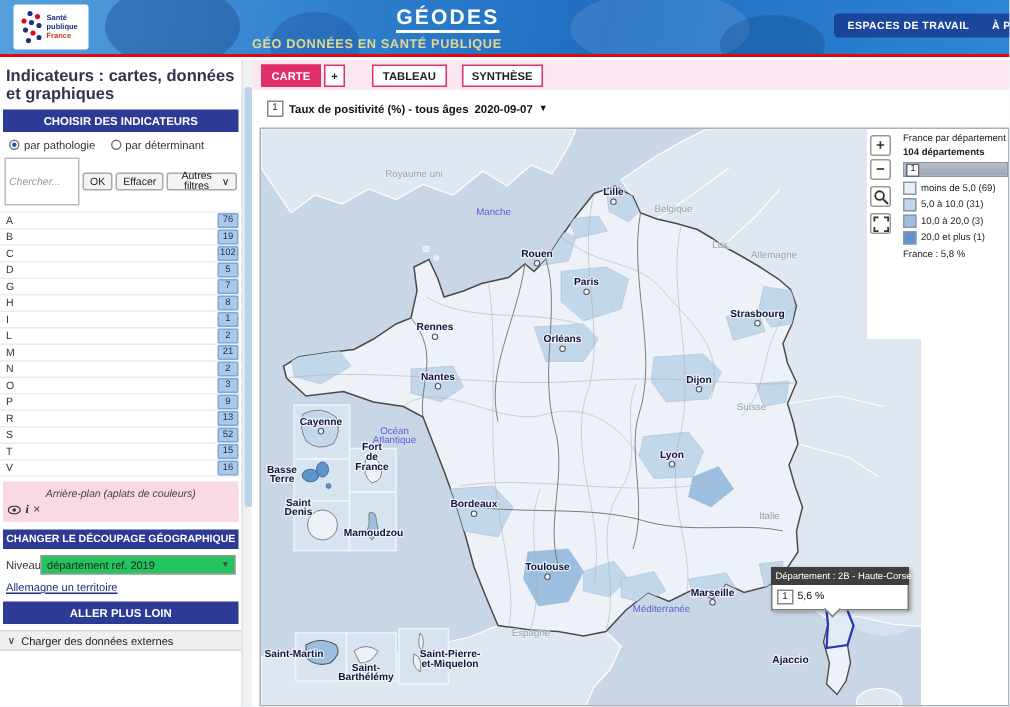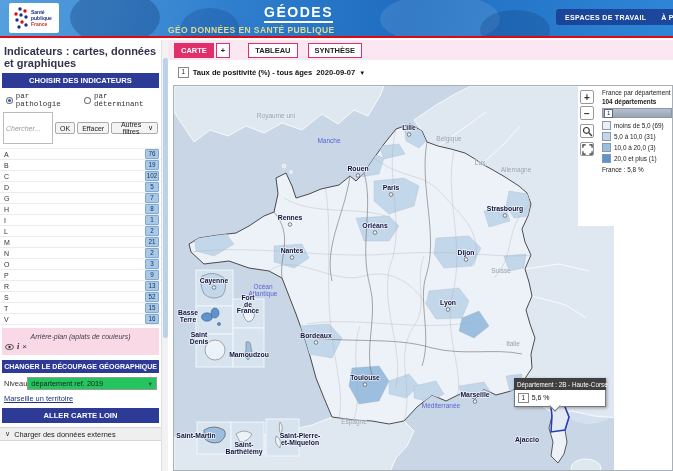--- a/index.html
+++ b/index.html
@@ -23,21 +23,21 @@
     border-radius:3px; display:flex; align-items:center; gap:15px; padding:0 9px; }
   .topnav span { color:#fff; font-size:7px; font-weight:bold; white-space:nowrap; letter-spacing:0.3px; }
 
   
   .sidebar { position:absolute; left:0; top:40px; width:161px; height:431px; background:#fff; font-size:7.5px; color:#333; }
   .sb-scroll { position:absolute; left:161px; top:40px; width:7px; height:431px; background:#f2f2f2; border-left:1px solid #e0e0e0; }
   .sb-thumb { position:absolute; left:1px; top:18px; width:5px; height:280px; background:#bcd2ea; border-radius:2px; }
   .sb-title { font-size:11px; font-weight:bold; color:#33334d; margin:5px 4px 4px 4px; }
   .blue-bar { background:#2d3a96; color:#fff; font-weight:bold; font-size:7.6px; text-align:center;
     padding:3px 0; margin:0 2px 4px 2px; }
-  .radios { display:flex; gap:10px; margin:0 4px 4px 6px; align-items:flex-end;font-family:Liberation Mono, monospace; }
+  .radios { display:flex; gap:10px; margin:0 4px 4px 6px; align-items:flex-end; }
   .radio { display:flex; gap:3px; align-items:center; }
   .rdot { width:7px; height:7px; border:1px solid #777; border-radius:50%; background:#fff; position:relative; }
   .rdot.on::after { content:""; position:absolute; left:1px; top:1px; width:3px; height:3px; border-radius:50%; background:#2355c4; }
   .search-row { display:flex; gap:2px; margin:0 3px 4px 3px; align-items:center; }
   .search-input { width:50px; height:12px; border:1px solid #bbb; font-size:7px; font-style:italic; color:#555; padding:15px 2px;
     font-family:"Liberation Sans", sans-serif; }
   .search-input::placeholder { color:#999; font-style:italic; }
   .sb-btn { height:12px; background:#f4f4f4; border:1px solid #aaa; border-radius:2px; font-size:7px; color:#222;
     padding:0 4px; display:flex; align-items:center; font-family:"Liberation Sans", sans-serif; }
   .letters { margin:0 0 3px 0; border-top:1px solid #eee; }
@@ -254,23 +254,23 @@
     <div class="blue-bar" style="font-size:7px;">CHANGER LE DÉCOUPAGE GÉOGRAPHIQUE</div>
 
     <div class="niveau-row">
       <span>Niveau</span>
       <div class="select">
         <span>département ref. 2019</span>
         <span class="arr">▼</span>
       </div>
     </div>
 
-    <a class="terr-link">Marseille un territoire</a>
-
-    <div class="blue-bar">ALLER CARTE LOIN</div>
+    <a class="terr-link">Allemagne un territoire</a>
+
+    <div class="blue-bar">ALLER PLUS LOIN</div>
 
     <div id="accordions">
         <div class="accordion">
           <span class="chev">∨</span>
           <span>Charger des données externes</span>
         </div>
       </div>
   </div>
   <div class="sb-scroll">
     <div class="sb-thumb"></div>

